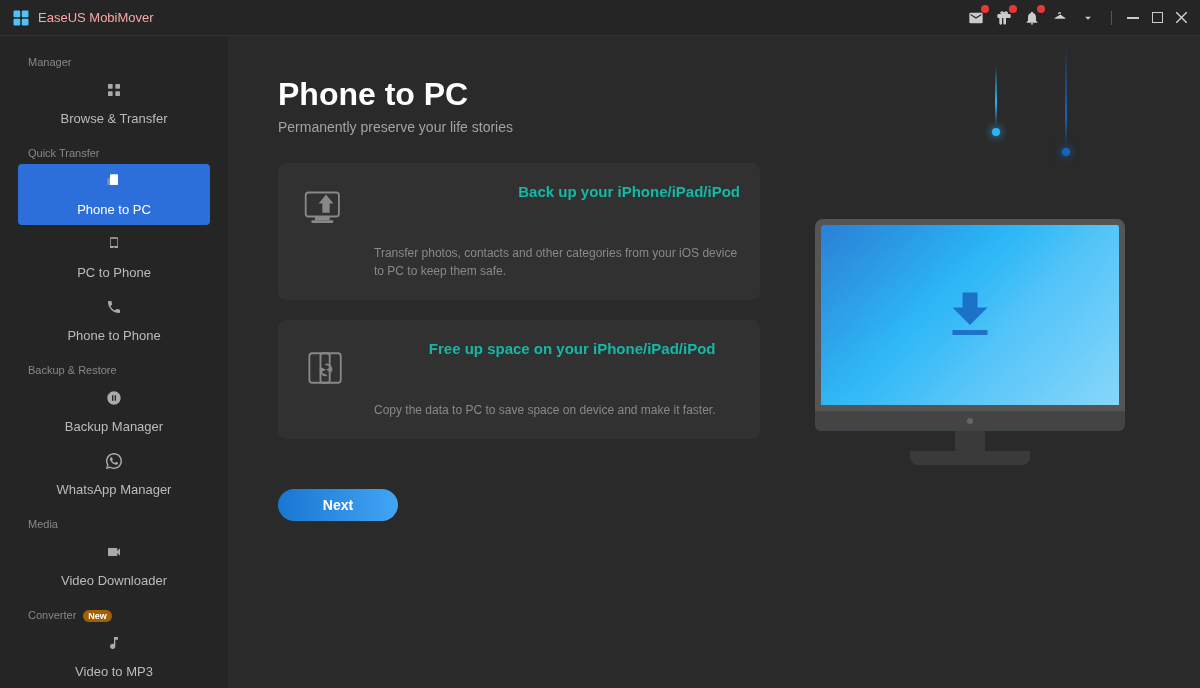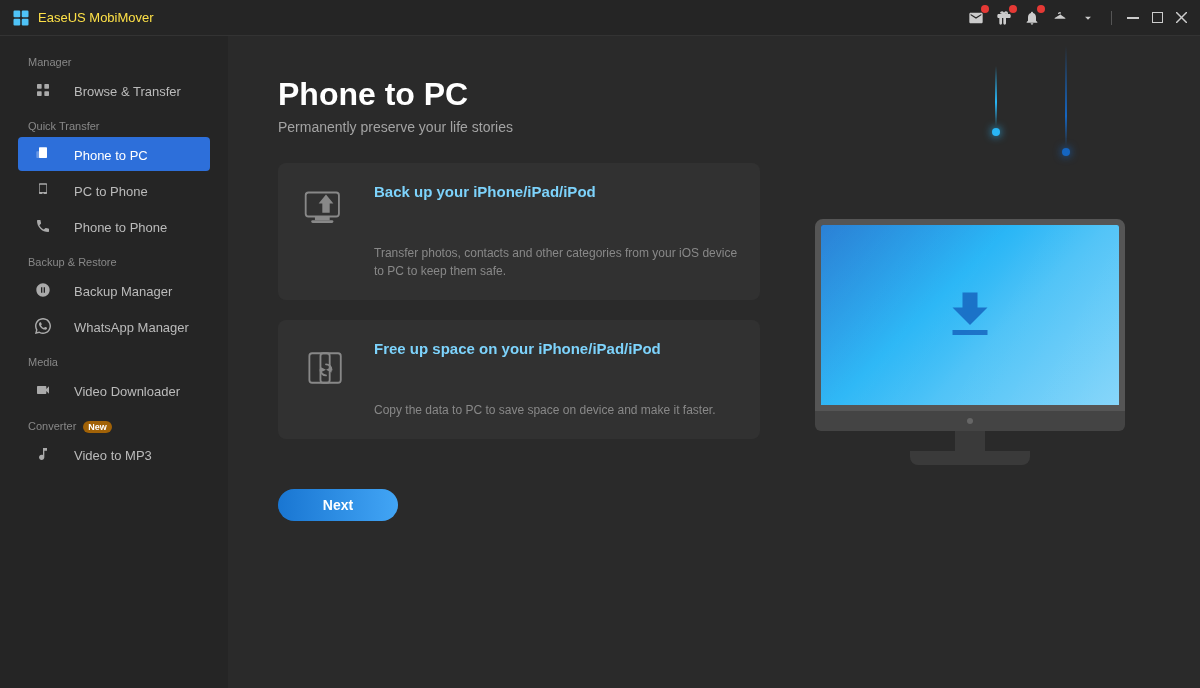--- a/index.html
+++ b/index.html
@@ -22,21 +22,21 @@
       align-items: center;
       justify-content: space-between;
       padding: 0 12px;
       flex-shrink: 0;
       border-bottom: 1px solid #333;
     }
     .titlebar-left {
       display: flex;
       align-items: center;
       gap: 8px;
-      color: #fde047;
+      color: #fca5a5;
       font-size: 13px;
     }
     .titlebar-icons {
       display: flex;
       align-items: center;
       gap: 10px;
     }
     .titlebar-icon {
       width: 18px;
       height: 18px;
@@ -87,29 +87,30 @@
     }
     .sidebar-section-label {
       font-size: 11px;
       color: #888;
       padding: 12px 16px 4px 16px;
       text-transform: none;
       letter-spacing: 0;
     }
     .sidebar-item {
       display: flex;
-      align-items: flex-end;
-      gap: 22px;
+      align-items: center;
+      gap: 12px;
       padding: 8px 16px;
       cursor: pointer;
       border-radius: 4px;
       margin: 1px 6px;
       font-size: 13px;
       color: #bbb;
       transition: background 0.15s;
+      flex-direction: column;
     }
     .sidebar-item.active {
       background: #2d6fda;
       color: #fff;
     }
     .sidebar-item-icon {
       width: 18px;
       height: 18px;
       display: flex;
       align-items: center;
@@ -172,22 +173,23 @@
 
     .feature-icon-wrap svg {
       width: 48px;
       height: 48px;
     }
 
     .feature-text {}
     .feature-title {
       font-size: 15px;
       font-weight: 600;
-      color: #7dd3fc;
+      color: #14b8a6;
       margin-bottom: 6px;
+      text-align: right;
     }
     .feature-desc {
       font-size: 12px;
       color: #888;
       line-height: 1.5;
       margin-top: 44px;
     }
 
     
     .illustration-area {

